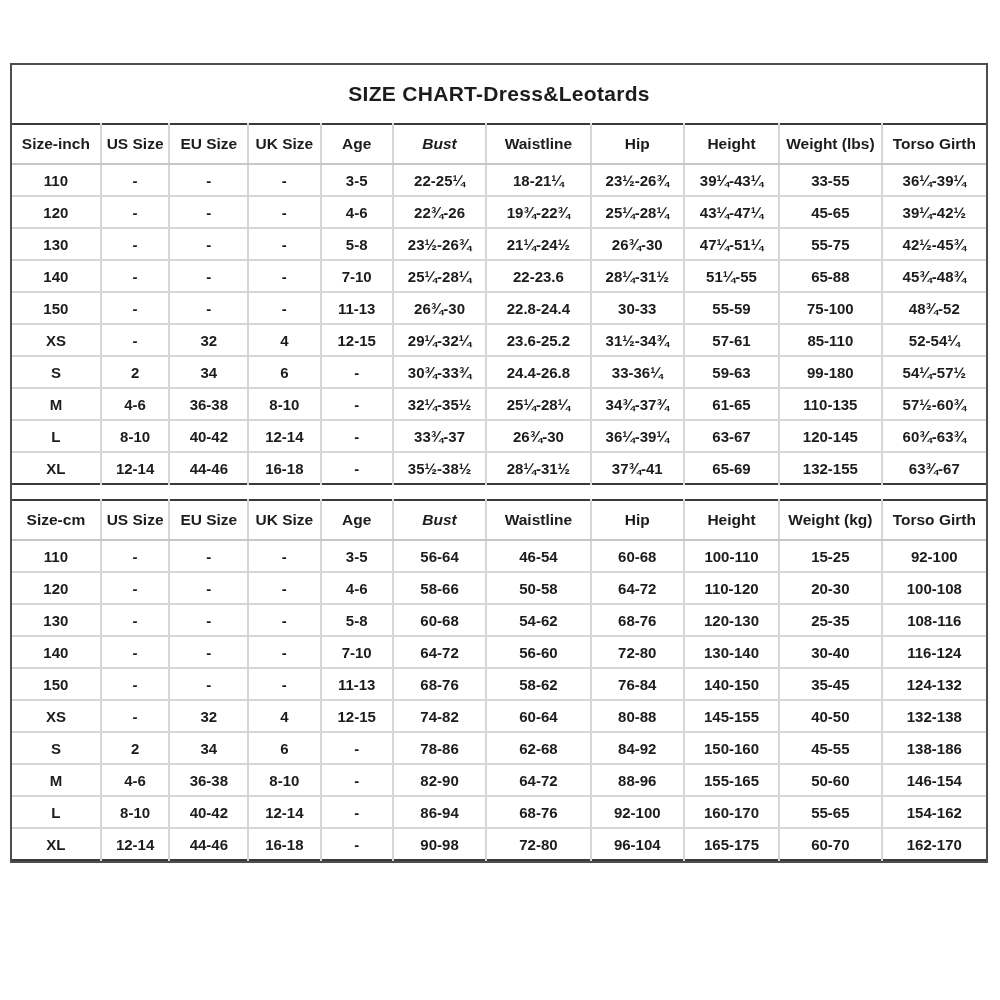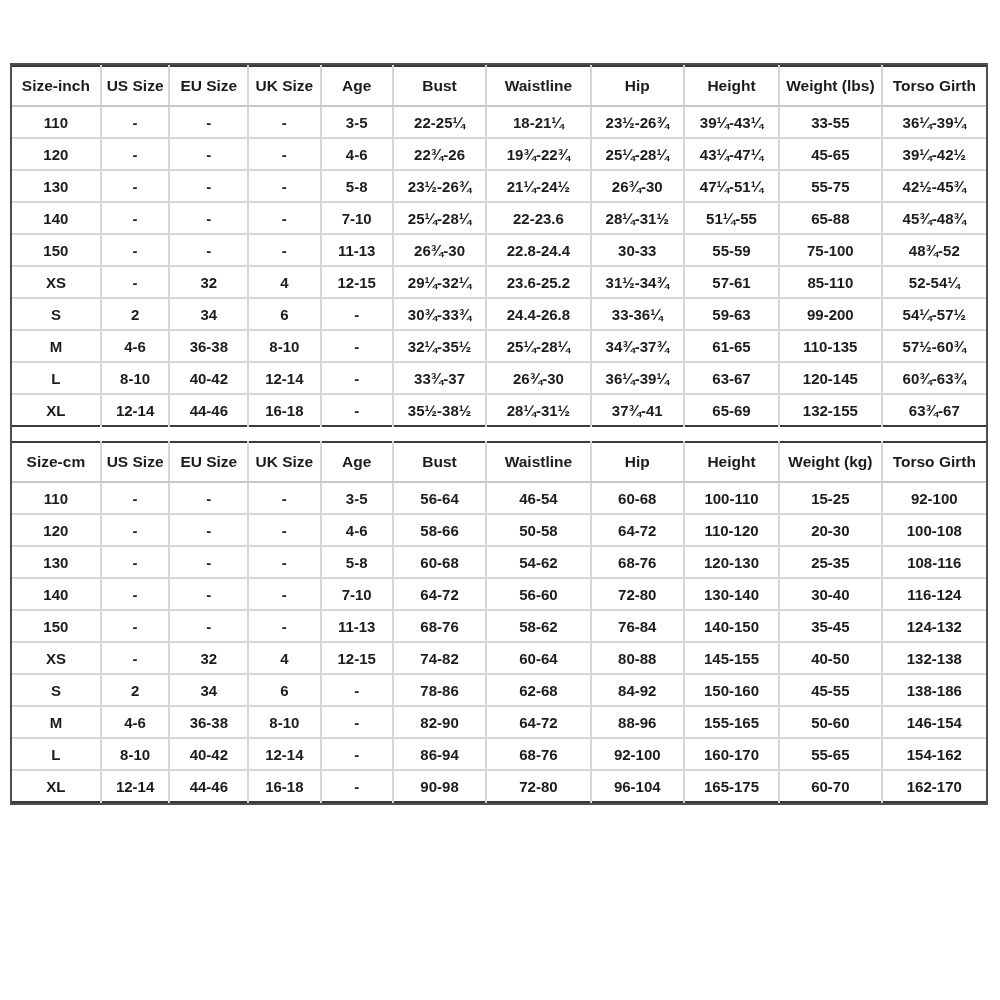--- a/index.html
+++ b/index.html
@@ -62,41 +62,42 @@
   }
   table.size-table tbody tr + tr td {
     border-top: 2px solid #d6d6d6;
   }
   
   table.size-table th:nth-child(1)  { width: 9.2%; }
   table.size-table th:nth-child(2)  { width: 6.9%; }
   table.size-table th:nth-child(3)  { width: 8.0%; }
   table.size-table th:nth-child(4)  { width: 7.3%; }
   table.size-table th:nth-child(5)  { width: 7.3%; }
-  table.size-table th:nth-child(6)  { width: 9.6%; }
+  table.size-table th:nth-child(6)  { width: 9.6%; font-style: italic; }
   table.size-table th:nth-child(7)  { width: 10.8%; }
   table.size-table th:nth-child(8)  { width: 9.6%; }
   table.size-table th:nth-child(9)  { width: 9.8%; }
   table.size-table th:nth-child(10) { width: 10.6%; }
   table.size-table th:nth-child(11) { width: 10.9%; }
   .table-gap {
     height: 14px;
   }
   .footer-note {
     padding: 9px 12px 13px 12px;
     text-align: center;
     font-size: 16.5px;
     font-weight: 700;
     line-height: 1.42;
   }
 </style>
 </head>
 <body>
 
 <div class="sheet">
+  <div class="title">SIZE CHART-Dress&amp;Leotards</div>
 
   <table class="size-table">
     <thead>
         <tr>
           <th>Size-inch</th>
           <th>US Size</th>
           <th>EU Size</th>
           <th>UK Size</th>
           <th>Age</th>
           <th>Bust</th>
@@ -189,21 +190,21 @@
         <tr>
           <td>S</td>
           <td>2</td>
           <td>34</td>
           <td>6</td>
           <td>-</td>
           <td>30¾-33¾</td>
           <td>24.4-26.8</td>
           <td>33-36¼</td>
           <td>59-63</td>
-          <td>99-200</td>
+          <td>99-180</td>
           <td>54¼-57½</td>
         </tr>
         <tr>
           <td>M</td>
           <td>4-6</td>
           <td>36-38</td>
           <td>8-10</td>
           <td>-</td>
           <td>32¼-35½</td>
           <td>25¼-28¼</td>

